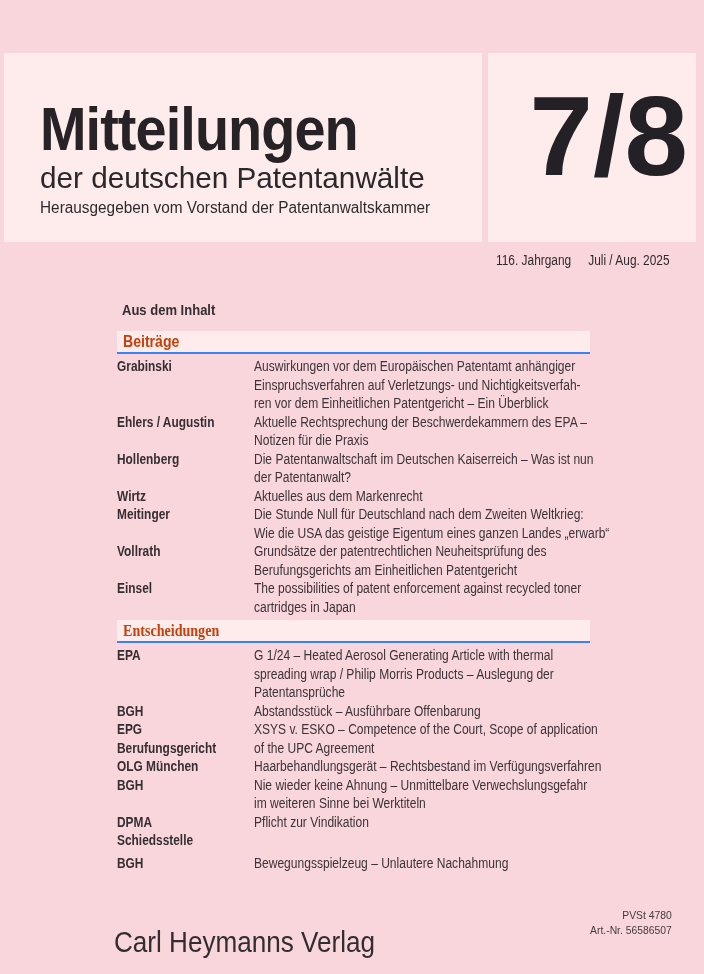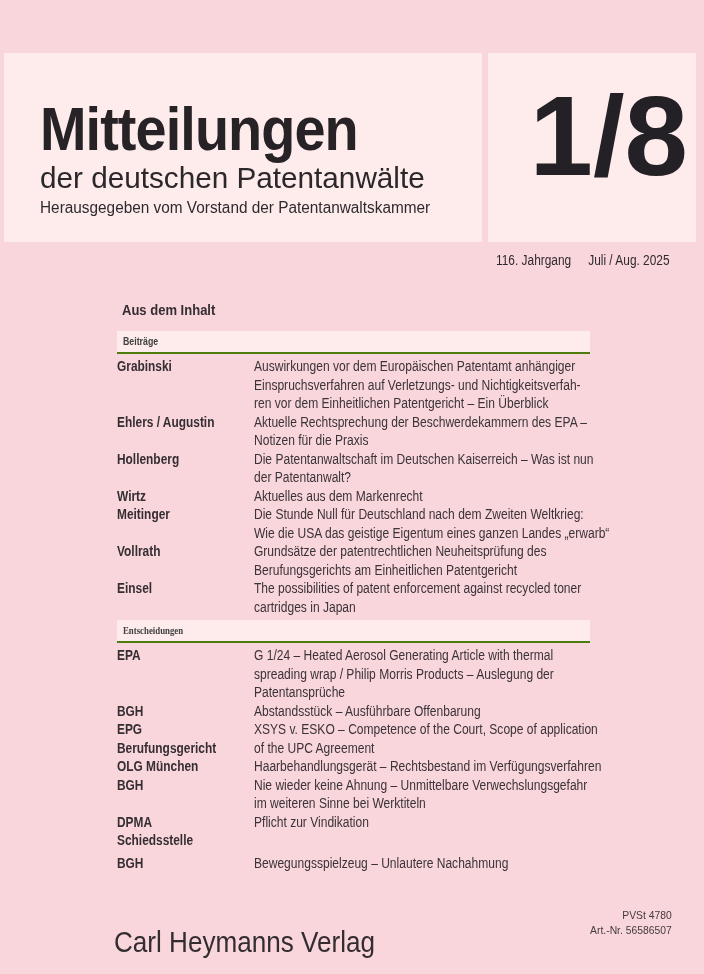--- a/index.html
+++ b/index.html
@@ -53,22 +53,22 @@
 
   
   .toc{position:absolute;left:117px;top:300px;width:473px;}
   .toc-heading{
     font-size:15.5px;font-weight:700;line-height:19px;
     margin:0 0 12px 5px;color:#342e33;white-space:nowrap;
     transform:scaleX(0.84);transform-origin:left top;
   }
   .band{
     height:21px;line-height:21px;background:#fdeceb;
-    border-bottom:2px solid #4d7c0f;
-    padding-left:6px;font-size:10px;font-weight:700;color:#404040;
+    border-bottom:2px solid #3b82f6;
+    padding-left:6px;font-size:16px;font-weight:700;color:#c2410c;
   }
   .band-t{display:inline-block;transform:scaleX(0.88);transform-origin:left top;white-space:nowrap;}
   .band2{margin-top:4px;font-family:Liberation Serif, serif;}
   .entries{margin-top:3px;font-size:14px;}
   .toc-row{display:flex;align-items:flex-start;}
   .toc-label{flex:0 0 116px;}
   .toc-text{flex:0 0 357px;}
   .cx{display:block;white-space:pre-line;transform-origin:left top;line-height:18.5px;}
   .lbl{width:137px;transform:scaleX(0.85);font-weight:700;color:#342e33;}
   .txt{width:430px;transform:scaleX(0.86);color:#3a3339;}
@@ -91,21 +91,21 @@
 
 <div class="page">
 
   <div class="panel panel-left">
     <div class="m-title">Mitteilungen</div>
     <div class="m-sub">der deutschen Patentanwälte</div>
     <div class="m-pub">Herausgegeben vom Vorstand der Patentanwaltskammer</div>
   </div>
 
   <div class="panel panel-right">
-    <div class="issue-no">1/8</div>
+    <div class="issue-no">7/8</div>
     <div class="issue-meta">
       <span>116. Jahrgang</span>
       <span>Juli / Aug. 2025</span>
     </div>
   </div>
 
   <div class="toc">
     <div class="toc-heading">Aus dem Inhalt</div>
 
     <div class="band">

